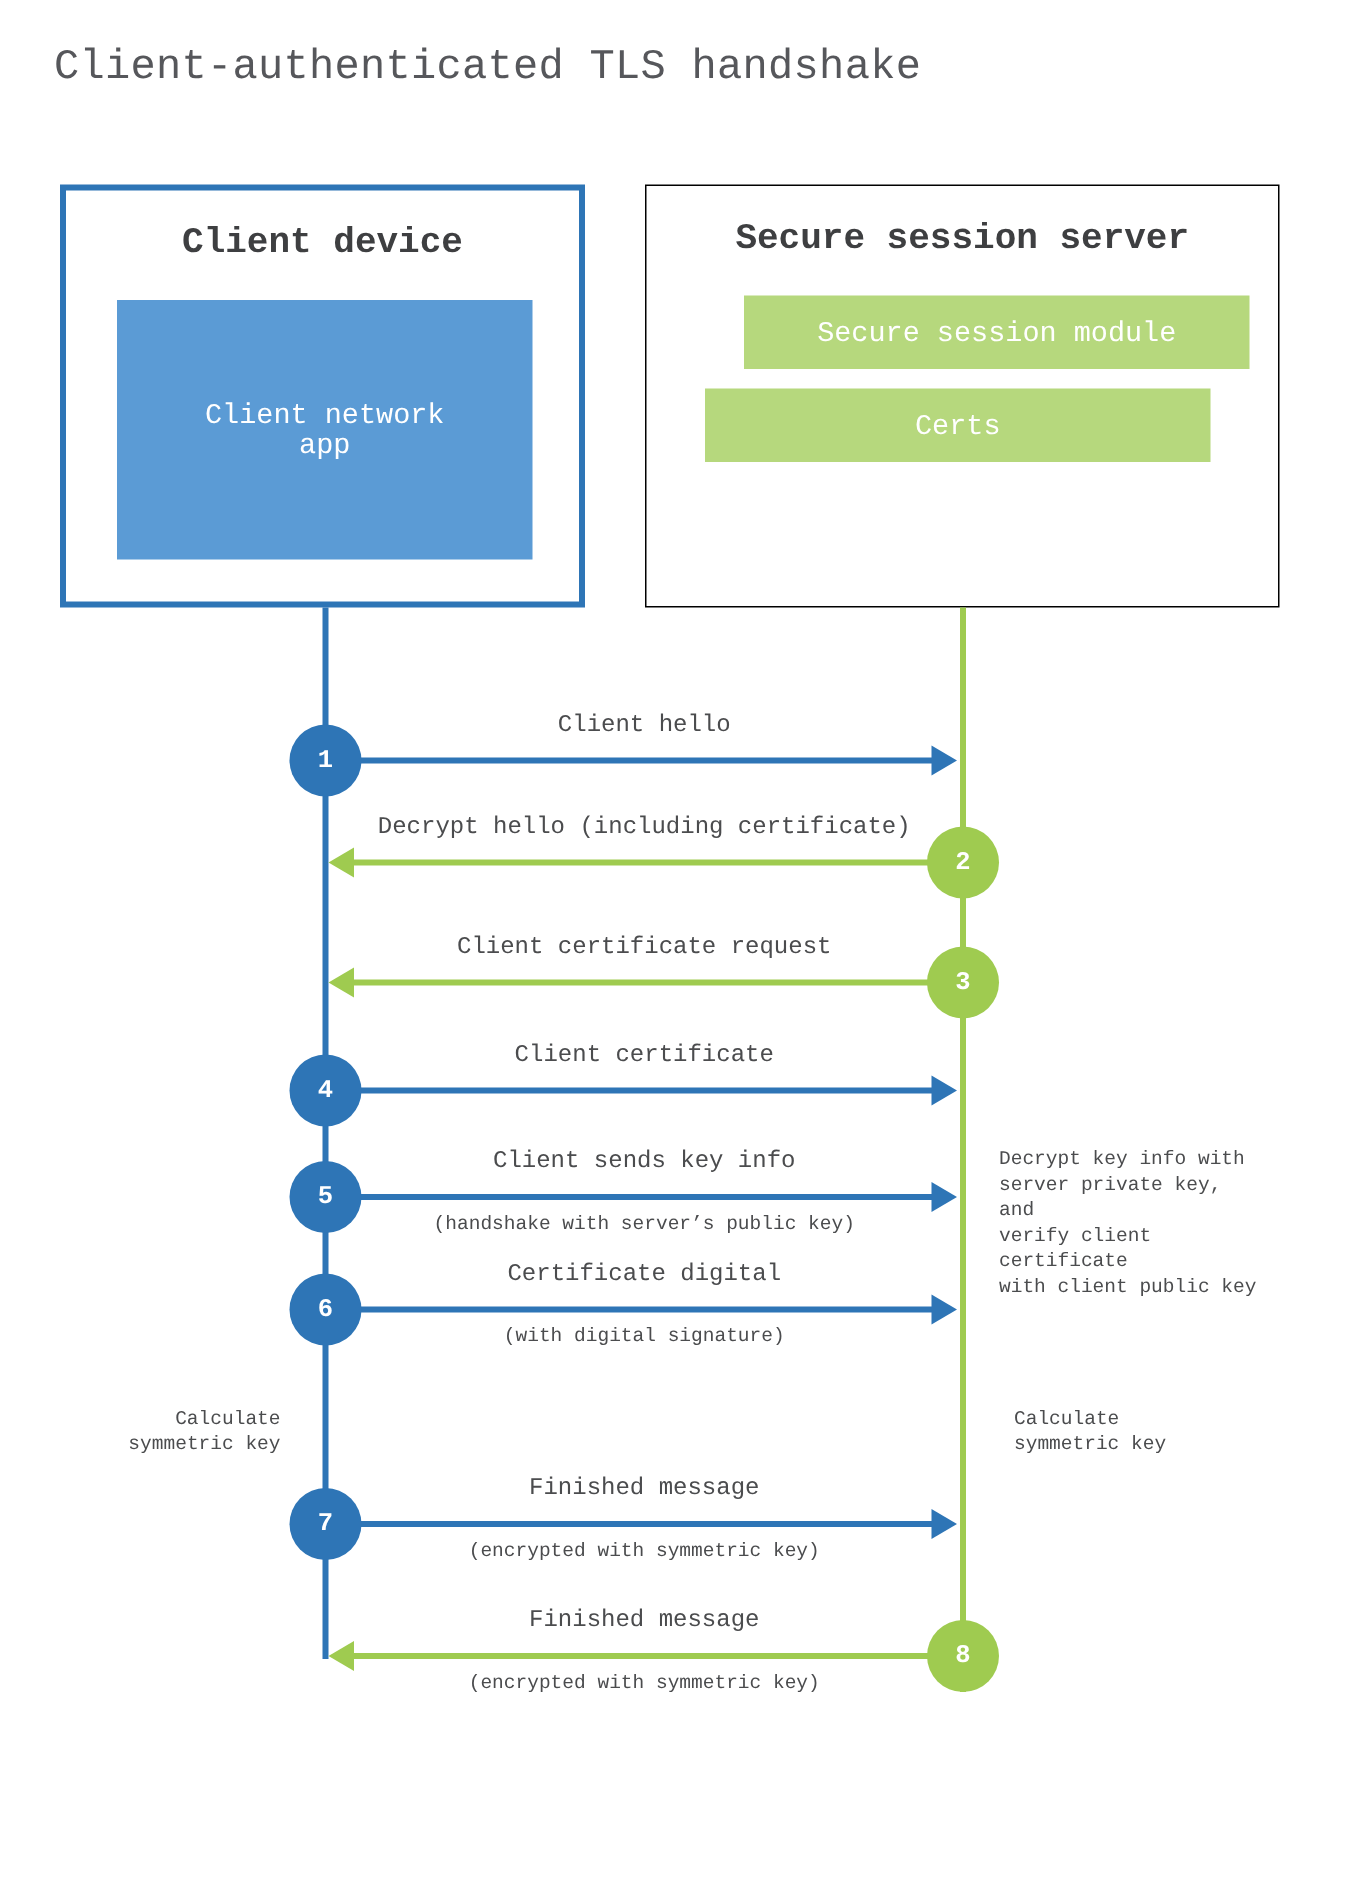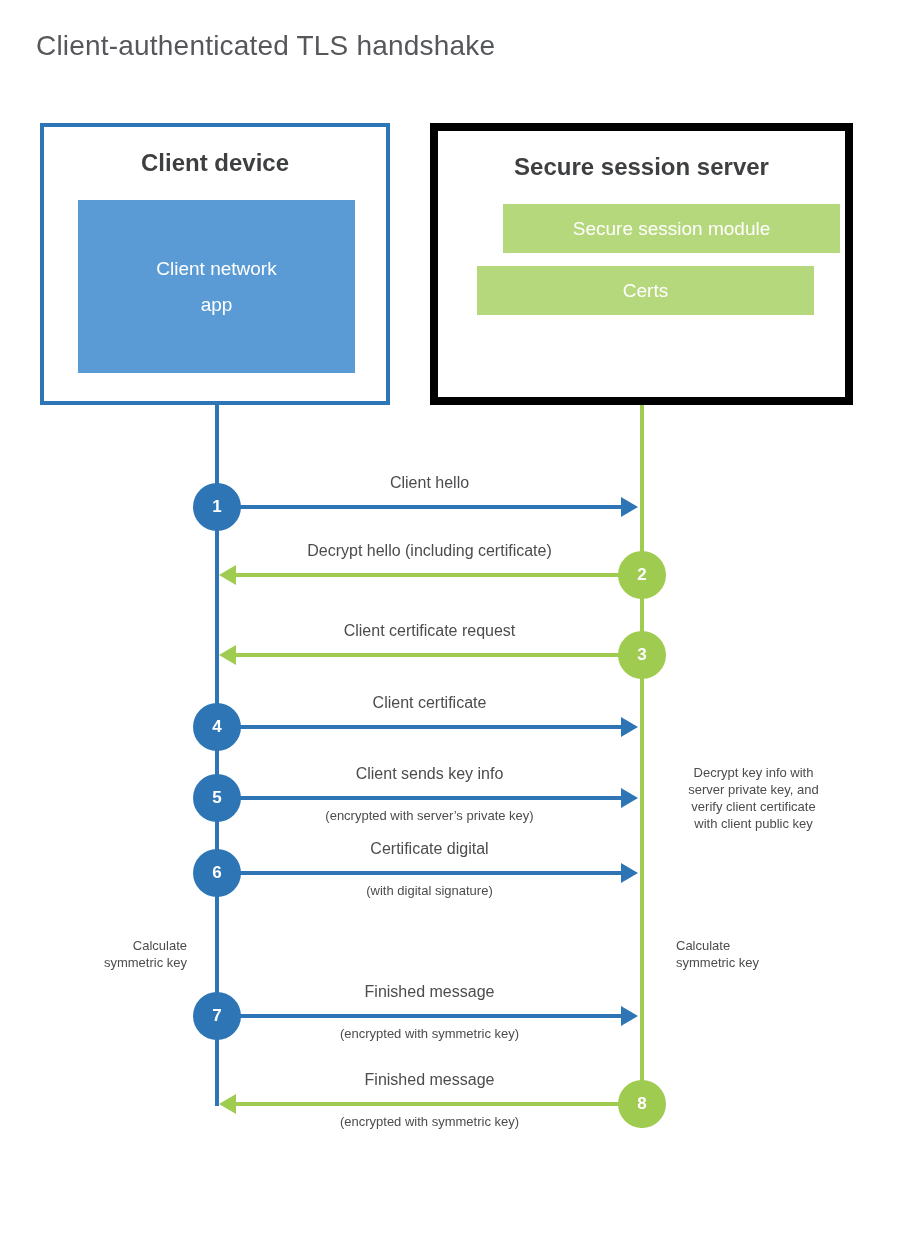--- a/index.html
+++ b/index.html
@@ -2,60 +2,60 @@
 <html><head>
 <meta charset="utf-8">
 <style>
   * { margin: 0; padding: 0; box-sizing: border-box; }
   html, body { background: #ffffff; }
   .page {
     position: relative;
     width: 900px;
     height: 1256px;
     background: #ffffff;
-    font-family: Liberation Sans, sans-serif;
+    font-family: Liberation Mono, monospace;
     overflow: hidden;
     border-radius: 10px;
   }
   .title {
     position: absolute;
     left: 36px; top: 30px;
     font-size: 28px;
     font-weight: 300;
     color: #56575b;
     letter-spacing: 0.2px;
   }
 
   
   .actor-box {
     position: absolute;
     top: 123px;
     height: 282px;
     background: #ffffff;
   }
   .client-box { left: 40px; width: 350px; border: 4px solid #2e75b6; }
-  .server-box { left: 430px; width: 423px; border: 8px solid #000000; }
+  .server-box { left: 430px; width: 423px; border: 1px solid #000000; }
   .actor-title {
     position: absolute;
     left: 0; top: 22px; width: 100%;
     text-align: center;
     font-size: 24px;
     font-weight: bold;
     color: #3e3f41;
   }
   .app-box {
     position: absolute;
     left: 34px; top: 73px;
     width: 277px; height: 173px;
     background: #5b9bd5;
     display: flex; align-items: center; justify-content: center;
     text-align: center;
     color: #ffffff;
     font-size: 19px;
-    line-height: 36px;
+    line-height: 20px;
     white-space: pre-line;
   }
   .server-bar {
     position: absolute;
     left: 39px; width: 337px; height: 49px;
     background: #b6d87d;
     display: flex; align-items: center; justify-content: center;
     color: #ffffff;
     font-size: 19px;
   }
@@ -107,21 +107,21 @@
   }
 
   
   .note {
     position: absolute;
     font-size: 13px;
     line-height: 17px;
     color: #4b4c4e;
     white-space: pre-line;
   }
-  .note-decrypt { left: 666px; top: 764px; width: 175px; text-align: center; }
+  .note-decrypt { left: 666px; top: 764px; width: 175px; text-align: left; }
   .note-calc-left { left: 57px; top: 937px; width: 130px; text-align: right; }
   .note-calc-right { left: 676px; top: 937px; width: 130px; text-align: left; }
 </style>
 </head>
 <body>
 
 <div class="page">
 
   <div class="title">Client-authenticated TLS handshake</div>
 
@@ -163,21 +163,21 @@
 
   <div class="step step-blue s4">
     <div class="step-label">Client certificate</div>
     <div class="arrow-bar"></div>
     <div class="arrow-head"></div>
     <div class="circle">4</div>
   </div>
 
   <div class="step step-blue s5">
     <div class="step-label">Client sends key info</div>
-    <div class="step-sub">(encrypted with server’s private key)</div>
+    <div class="step-sub">(handshake with server’s public key)</div>
     <div class="arrow-bar"></div>
     <div class="arrow-head"></div>
     <div class="circle">5</div>
   </div>
 
   <div class="step step-blue s6">
     <div class="step-label">Certificate digital</div>
     <div class="step-sub">(with digital signature)</div>
     <div class="arrow-bar"></div>
     <div class="arrow-head"></div>

